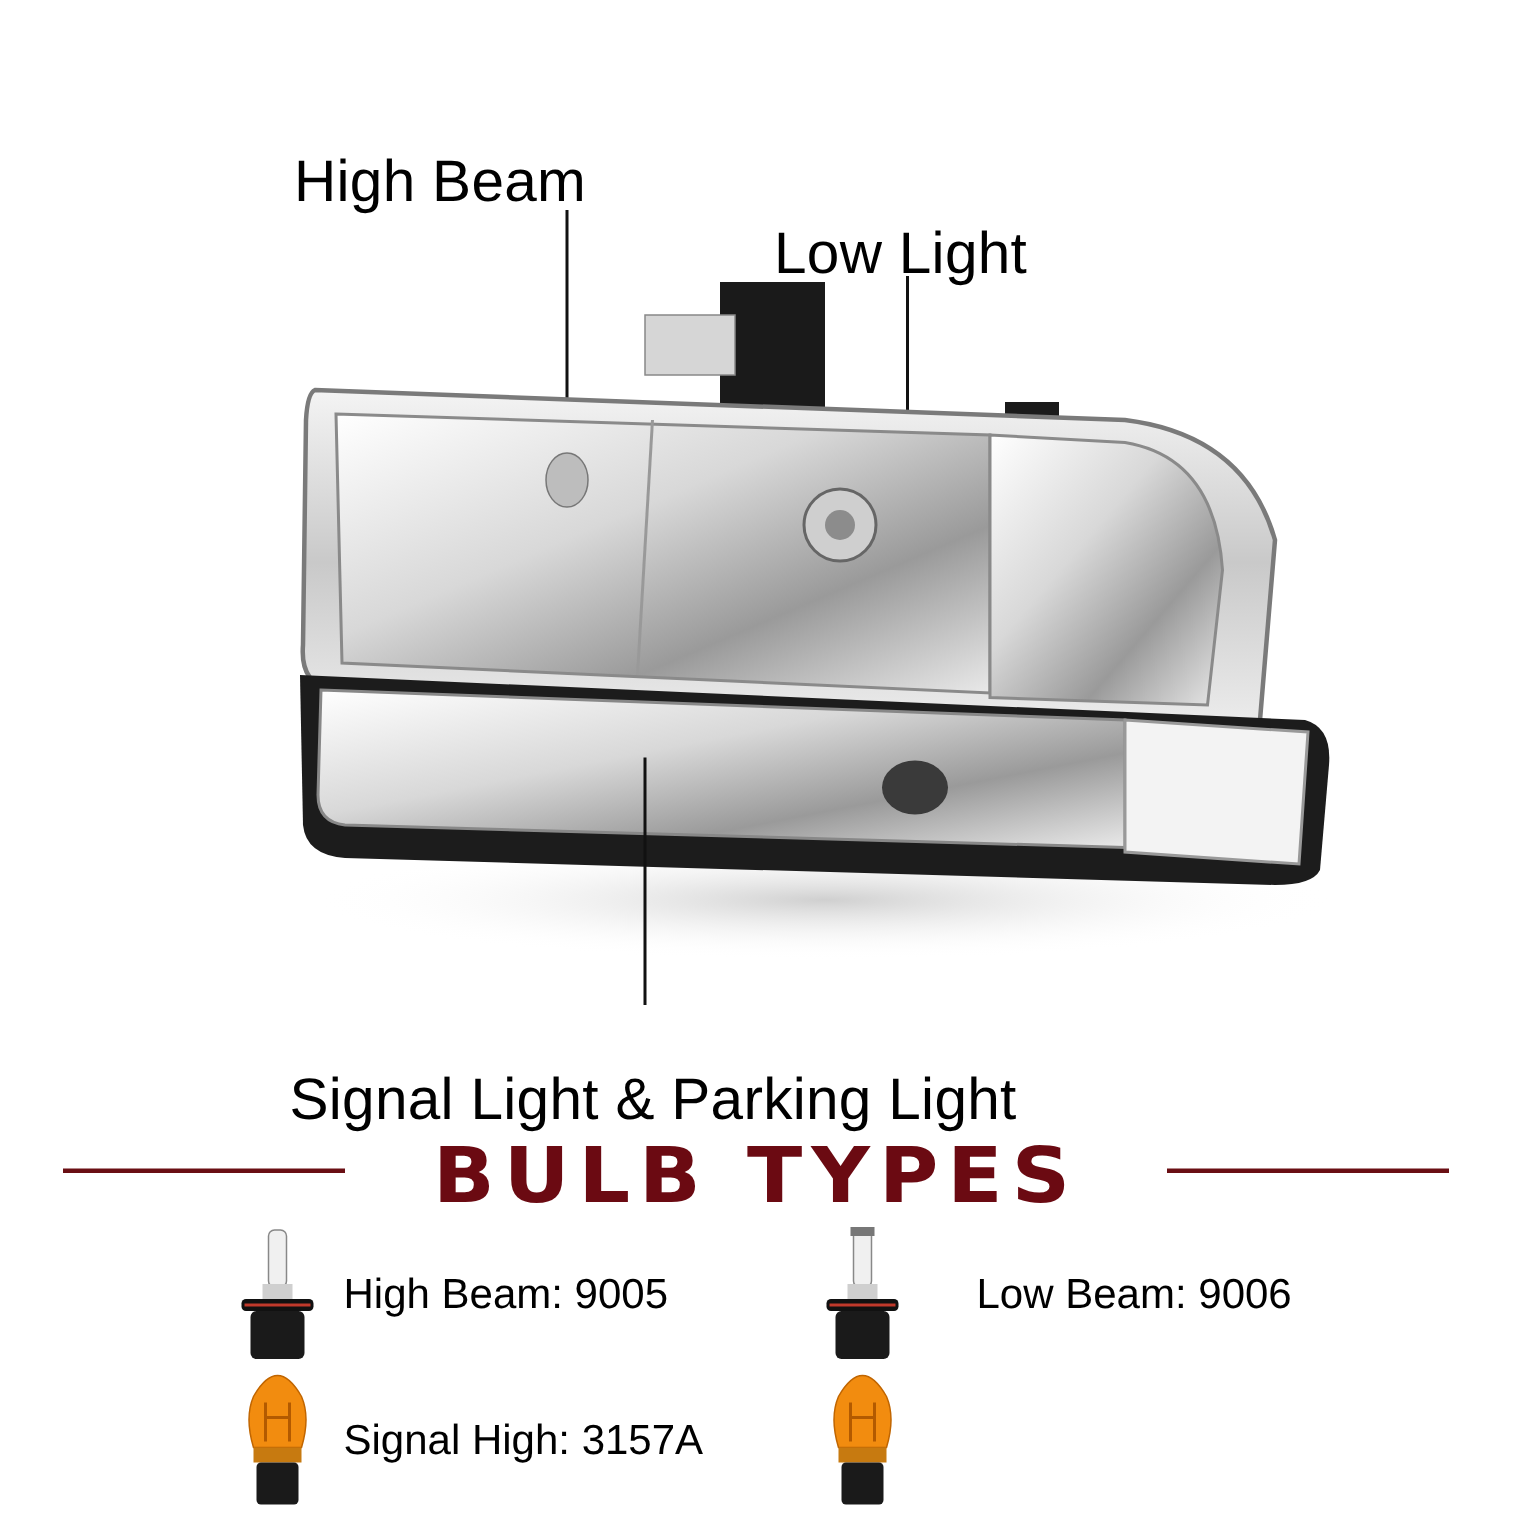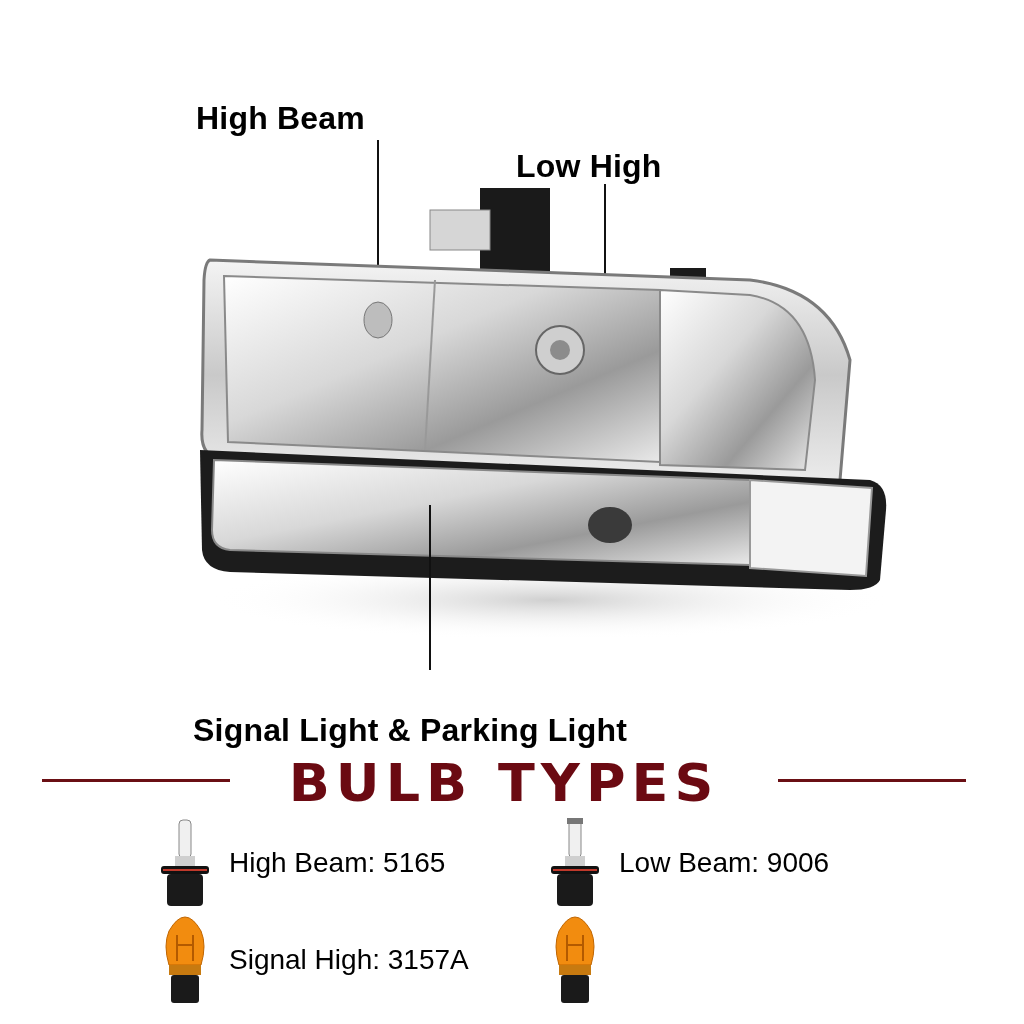--- a/index.html
+++ b/index.html
@@ -1,33 +1,33 @@
 <!DOCTYPE html>
 <html><head>
 <meta charset="utf-8">
 <style>
   html, body { margin:0; padding:0; background:#ffffff; }
   body { width:1024px; height:1024px; position:relative; overflow:hidden; font-family:"Liberation Sans", sans-serif; color:#000; }
-  .label { position:absolute; font-size:32px; font-weight:bold; white-space:nowrap; letter-spacing:0.2px; }
+  .label { position:absolute; font-size:39px; font-weight:normal; white-space:nowrap; letter-spacing:0.2px; }
   .leader { position:absolute; width:2px; background:#111; }
   .product { position:absolute; left:190px; top:180px; width:720px; height:460px; }
   .title-row { position:absolute; left:42px; top:752px; width:924px; height:60px; }
   .rule { position:absolute; top:27px; height:3px; background:#6a0f14; }
   .title { position:absolute; left:0; right:0; top:0; text-align:center; font-size:54px; font-weight:bold; color:#6b0a12; letter-spacing:6px; font-family:"DejaVu Sans", sans-serif; transform:scaleY(0.95); }
   .bulb-item { position:absolute; display:flex; align-items:center; }
   .bulb-text { font-size:28px; margin-left:14px; white-space:nowrap; }
   .bulb-icon { width:60px; height:90px; display:block; }
 </style>
 </head>
 <body>
 
 <div class="label" style="left:196px; top:100px;">High Beam</div>
 <div class="leader" style="left:377px; top:140px; height:175px;"></div>
 
-<div class="label" style="left:516px; top:148px;">Low High</div>
+<div class="label" style="left:516px; top:148px;">Low Light</div>
 <div class="leader" style="left:604px; top:184px; height:120px;"></div>
 
 <svg class="product" viewBox="0 0 720 460" xmlns="http://www.w3.org/2000/svg">
   <defs>
     <linearGradient id="chrome" x1="0" y1="0" x2="0" y2="1">
       <stop offset="0" stop-color="#f4f4f4"></stop>
       <stop offset="0.5" stop-color="#c9c9c9"></stop>
       <stop offset="1" stop-color="#eeeeee"></stop>
     </linearGradient>
     <linearGradient id="lens" x1="0" y1="0" x2="1" y2="1">
@@ -71,24 +71,24 @@
 </div>
 
 <div class="bulb-item" style="left:155px; top:818px;">
   <svg class="bulb-icon" viewBox="0 0 60 90">
     <rect x="24" y="2" width="12" height="38" rx="4" fill="#f0f0f0" stroke="#888"></rect>
     <rect x="20" y="38" width="20" height="10" fill="#cfcfcf"></rect>
     <rect x="6" y="48" width="48" height="8" rx="3" fill="#111"></rect>
     <rect x="8" y="51" width="44" height="2" fill="#c0392b"></rect>
     <rect x="12" y="56" width="36" height="32" rx="4" fill="#1a1a1a"></rect>
   </svg>
-  <span class="bulb-text">High Beam: 5165</span>
+  <span class="bulb-text">High Beam: 9005</span>
 </div>
 
-<div class="bulb-item" style="left:545px; top:818px;">
+<div class="bulb-item" style="left:545px; top:818px;gap:32px;">
   <svg class="bulb-icon" viewBox="0 0 60 90">
     <rect x="24" y="2" width="12" height="38" rx="4" fill="#f0f0f0" stroke="#888"></rect>
     <rect x="22" y="0" width="16" height="6" fill="#777"></rect>
     <rect x="20" y="38" width="20" height="10" fill="#cfcfcf"></rect>
     <rect x="6" y="48" width="48" height="8" rx="3" fill="#111"></rect>
     <rect x="8" y="51" width="44" height="2" fill="#c0392b"></rect>
     <rect x="12" y="56" width="36" height="32" rx="4" fill="#1a1a1a"></rect>
   </svg>
   <span class="bulb-text">Low Beam: 9006</span>
 </div>

